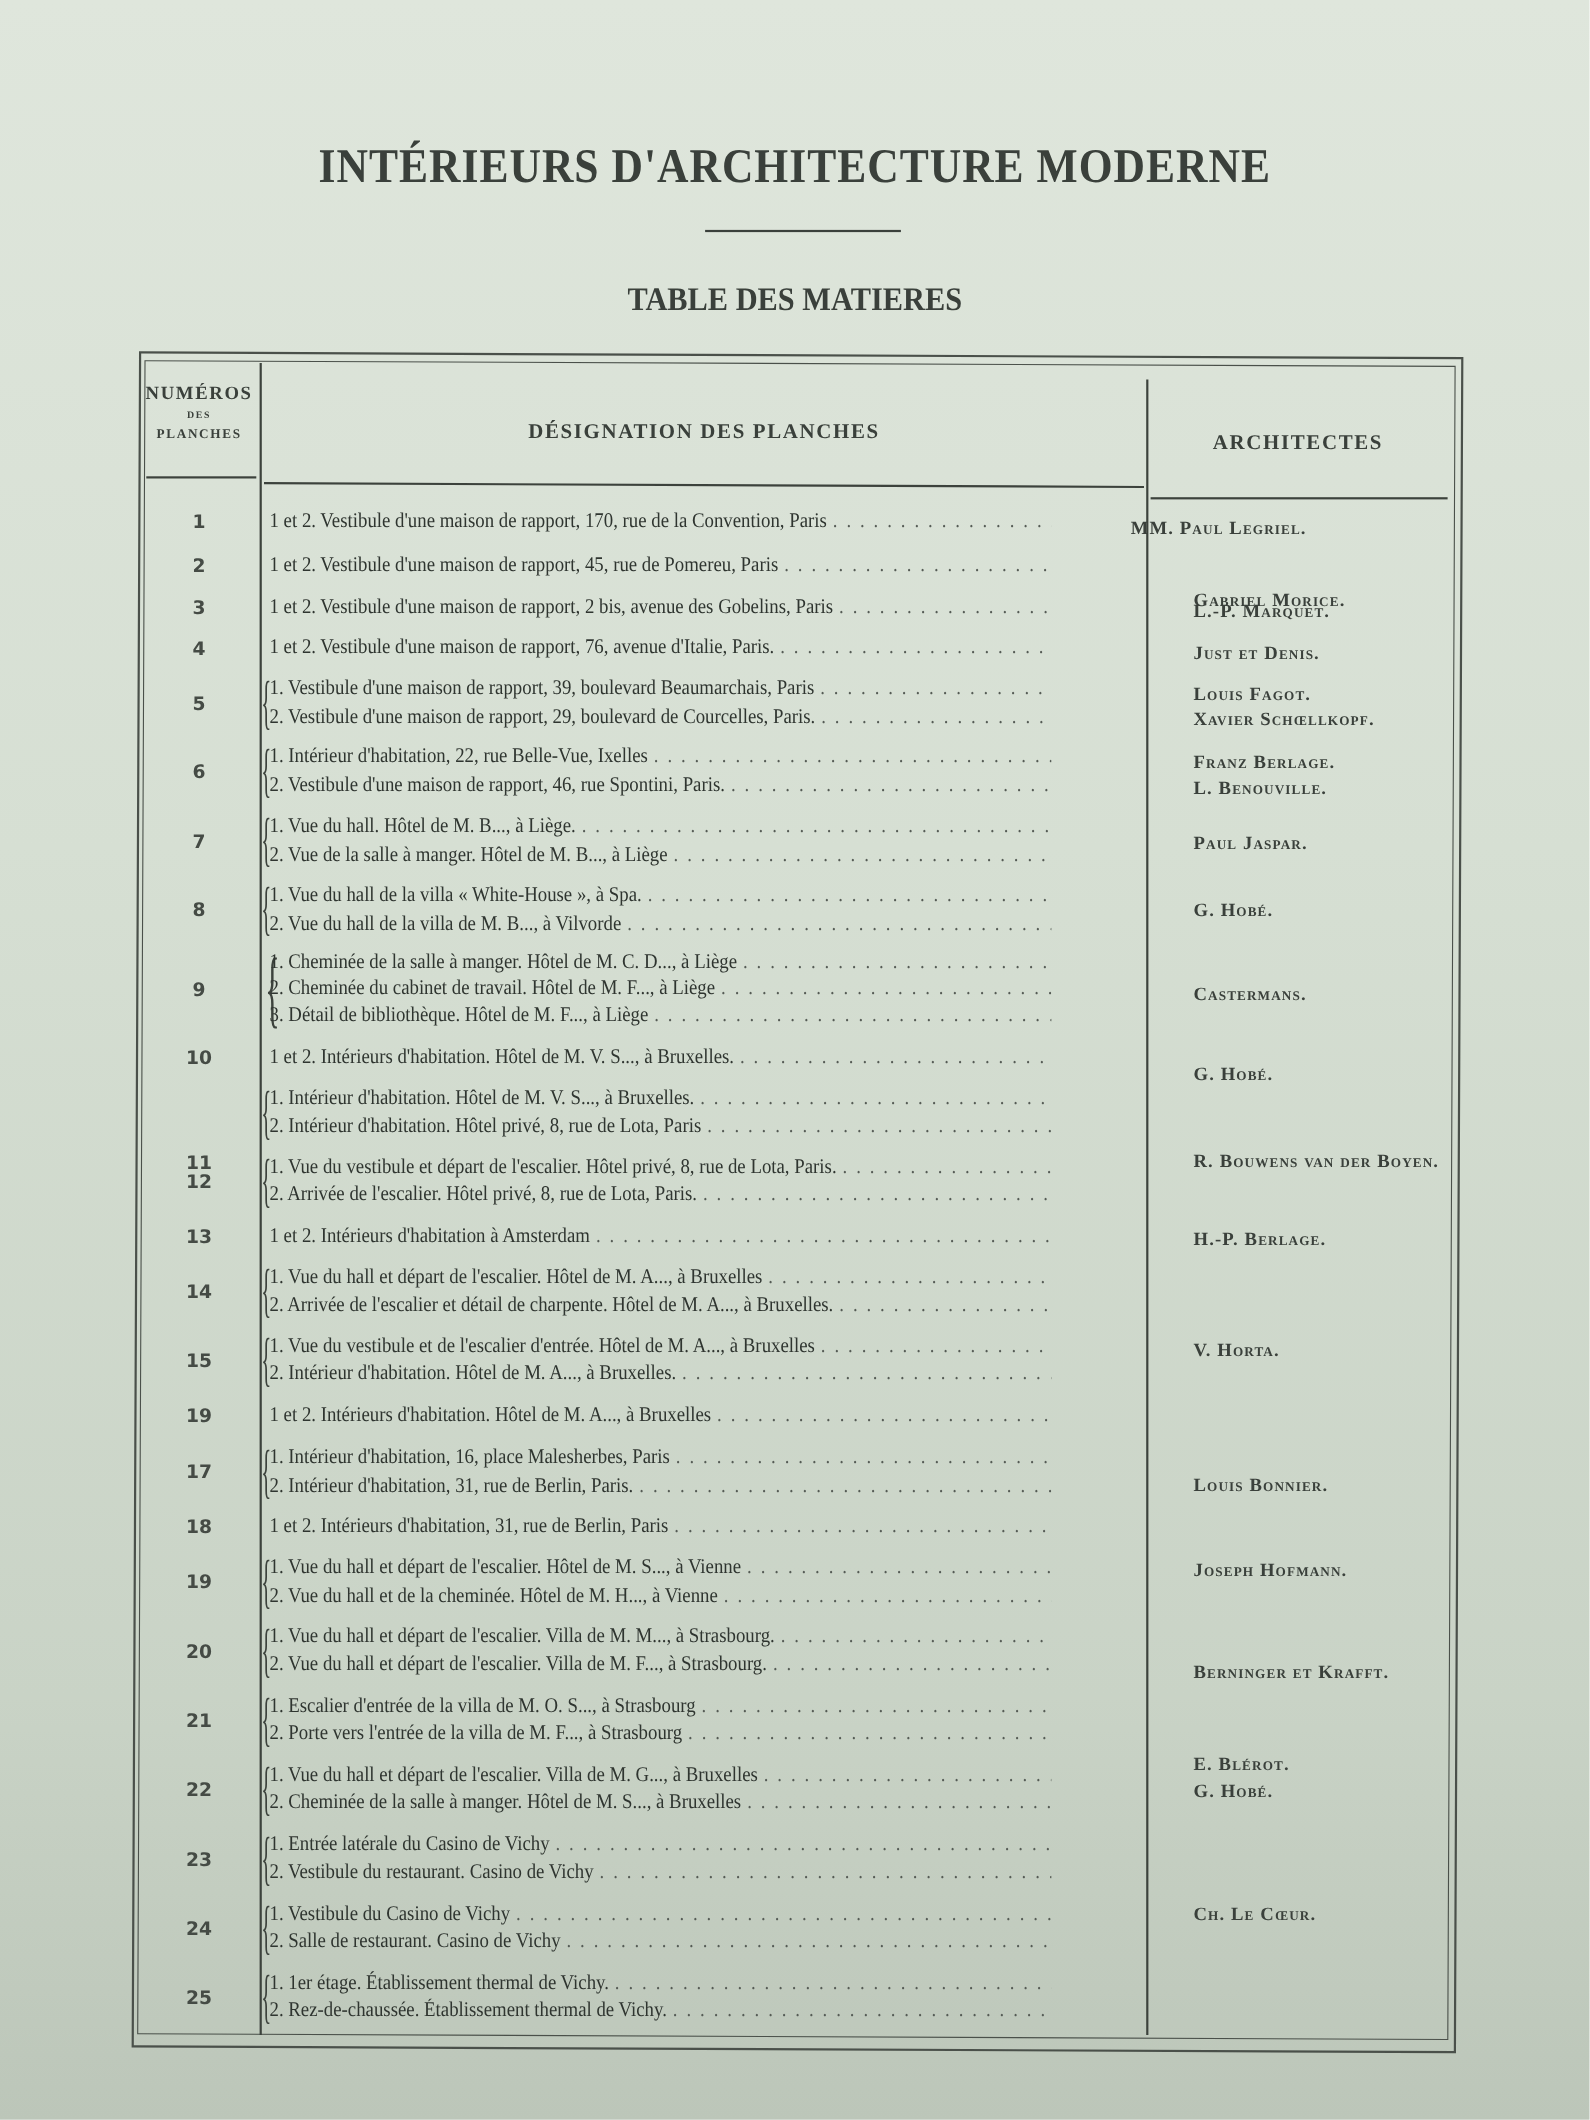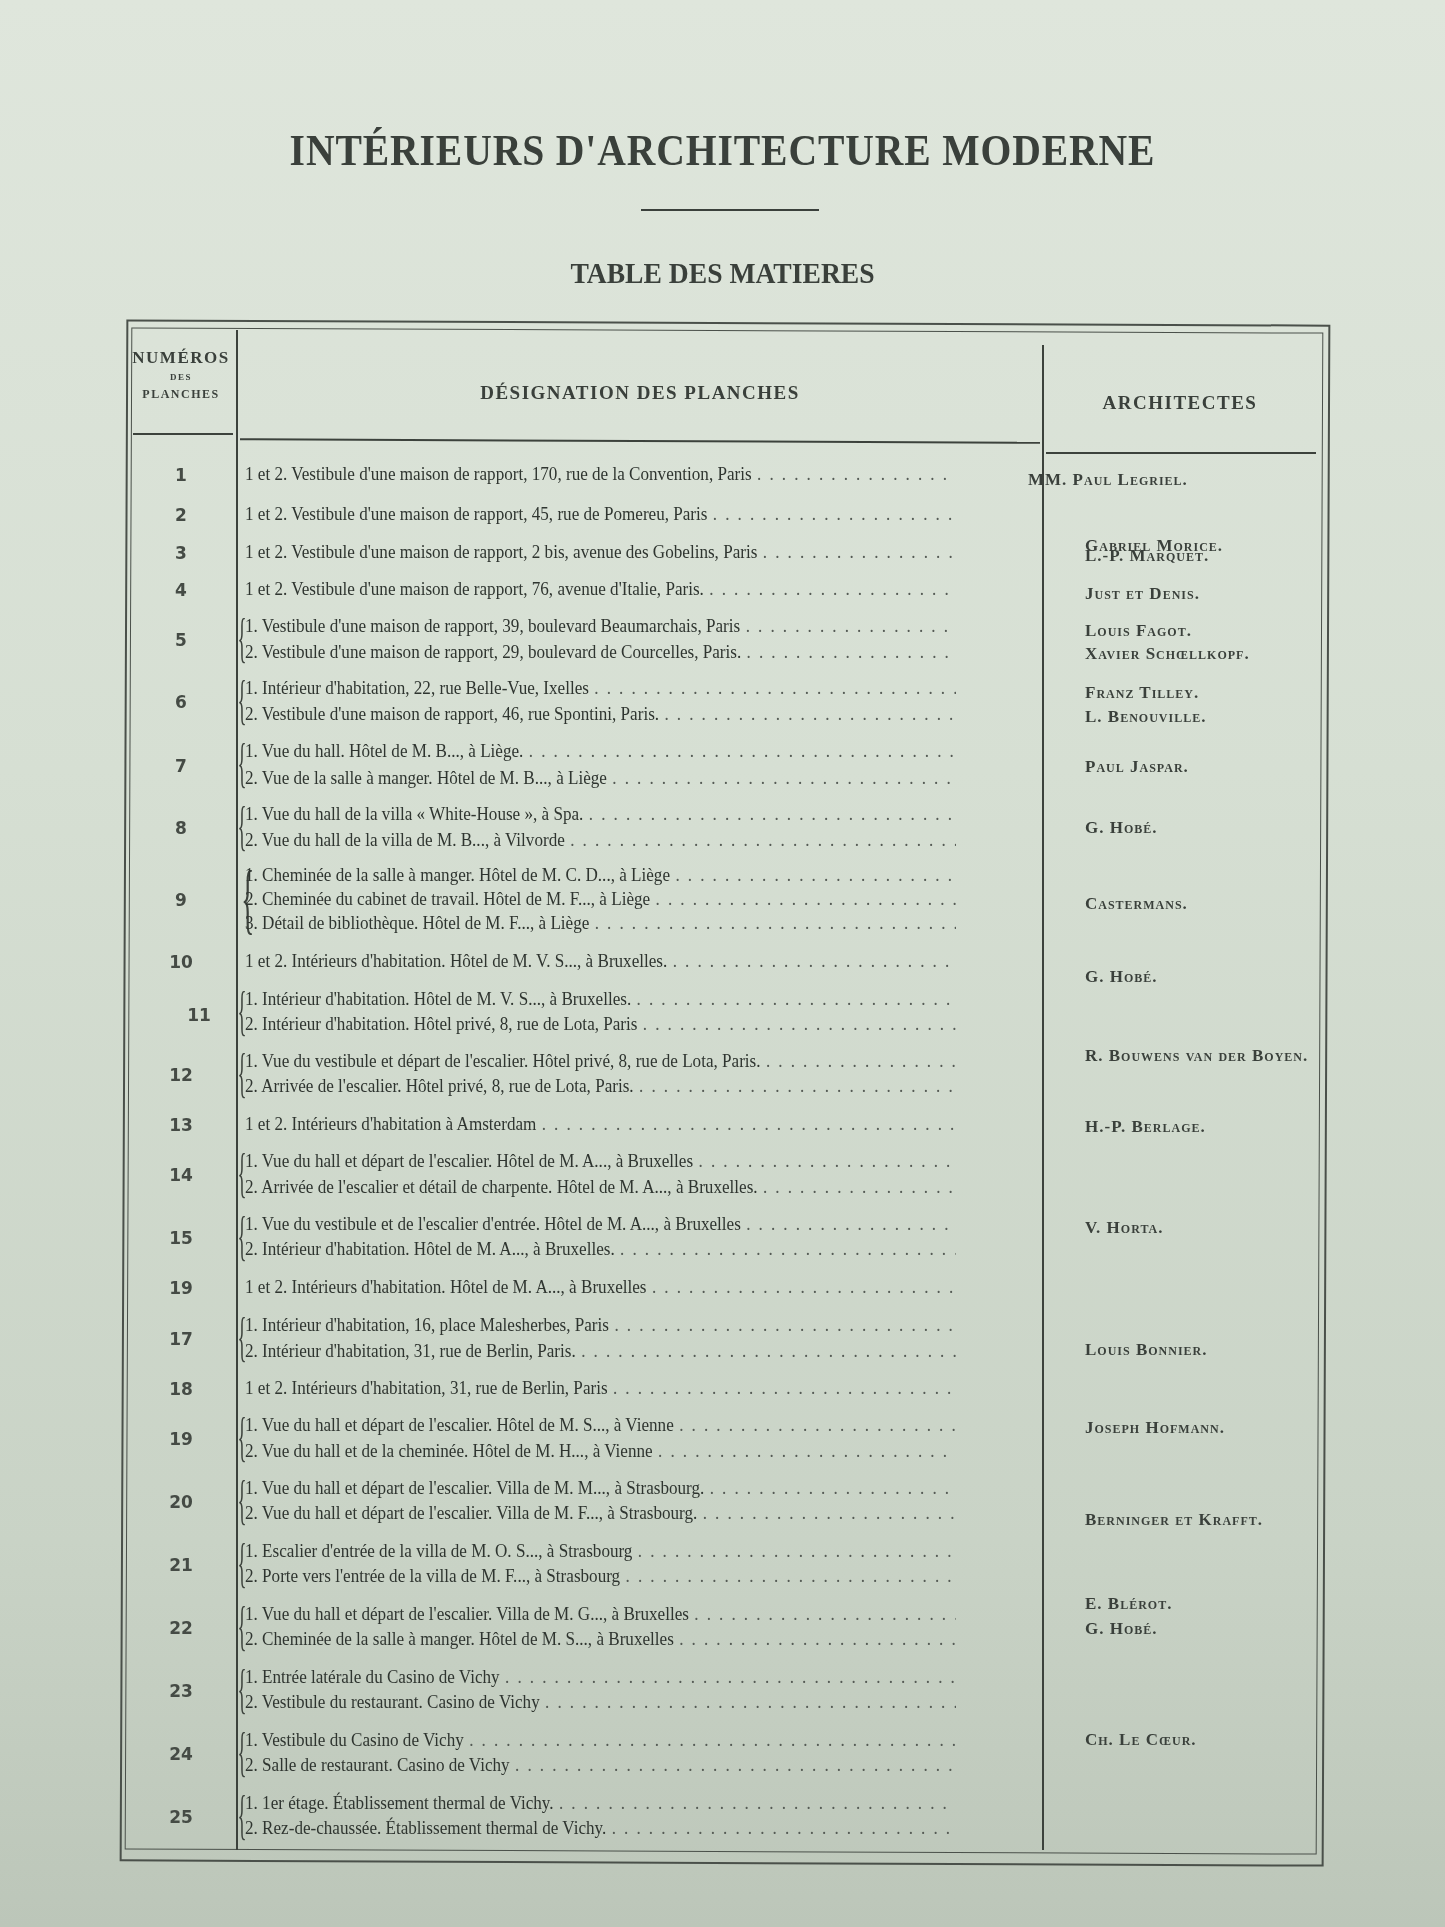--- a/index.html
+++ b/index.html
@@ -138,21 +138,21 @@
       <div class="num" style="top: 692px;">6</div>
       <div class="brace" style="top: 673px; font-size: 54px; transform: scaleX(0.35);">{</div>
       <div class="line" style="top: 677px;">
         <span class="txt">1. Intérieur d'habitation, 22, rue Belle-Vue, Ixelles</span>
         <span class="dots">................................................................................</span>
       </div>
       <div class="line" style="top: 703px;">
         <span class="txt">2. Vestibule d'une maison de rapport, 46, rue Spontini, Paris.</span>
         <span class="dots">................................................................................</span>
       </div>
-      <div class="arch" style="top: 683px;">Franz Tilley.</div>
+      <div class="arch" style="top: 683px;">Franz Berlage.</div>
       <div class="arch" style="top: 707px;">L. Benouville.</div>
     </div>
     <div class="row">
       <div class="num" style="top: 755.5px;">7</div>
       <div class="brace" style="top: 736px; font-size: 54px; transform: scaleX(0.35);">{</div>
       <div class="line" style="top: 740px;">
         <span class="txt">1. Vue du hall. Hôtel de M. B..., à Liège.</span>
         <span class="dots">................................................................................</span>
       </div>
       <div class="line" style="top: 767px;">
@@ -192,21 +192,21 @@
       <div class="arch" style="top: 894px;">Castermans.</div>
     </div>
     <div class="row">
       <div class="num" style="top: 952px;">10</div>
       <div class="line" style="top: 950px;">
         <span class="txt">1 et 2. Intérieurs d'habitation. Hôtel de M. V. S..., à Bruxelles.</span>
         <span class="dots">................................................................................</span>
       </div>
     </div>
     <div class="row">
-      <div class="num" style="top: 1005px; padding-left: 18px;">11</div>
+      <div class="num" style="top: 1048px;">11</div>
       <div class="brace" style="top: 984px; font-size: 54px; transform: scaleX(0.35);">{</div>
       <div class="line" style="top: 988px;">
         <span class="txt">1. Intérieur d'habitation. Hôtel de M. V. S..., à Bruxelles.</span>
         <span class="dots">................................................................................</span>
       </div>
       <div class="line" style="top: 1013px;">
         <span class="txt">2. Intérieur d'habitation. Hôtel privé, 8, rue de Lota, Paris</span>
         <span class="dots">................................................................................</span>
       </div>
       <div class="arch" style="top: 967px;">G. Hobé.</div>

